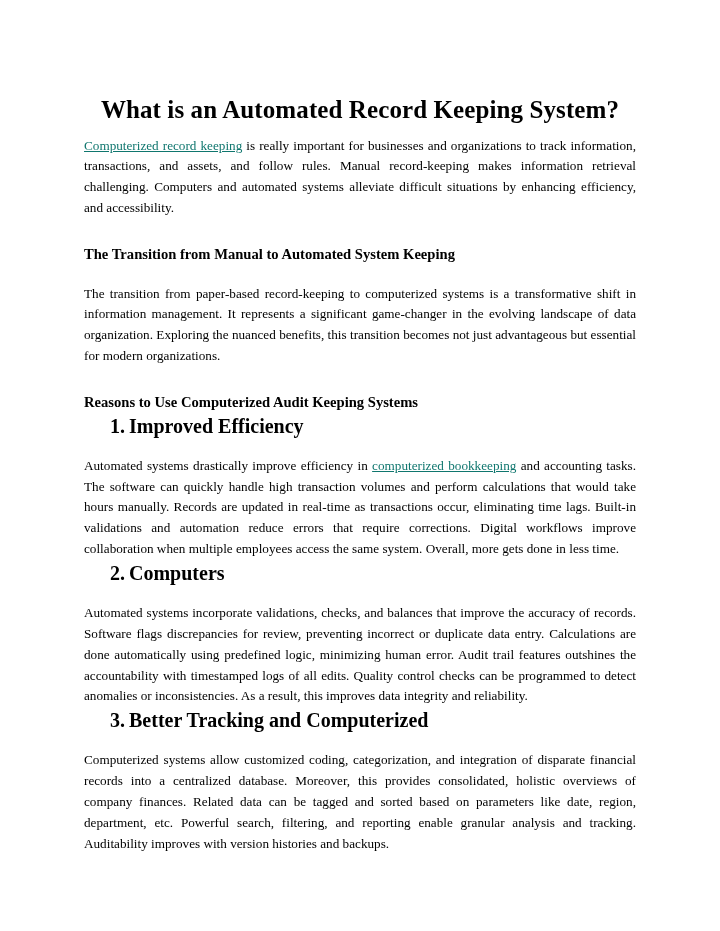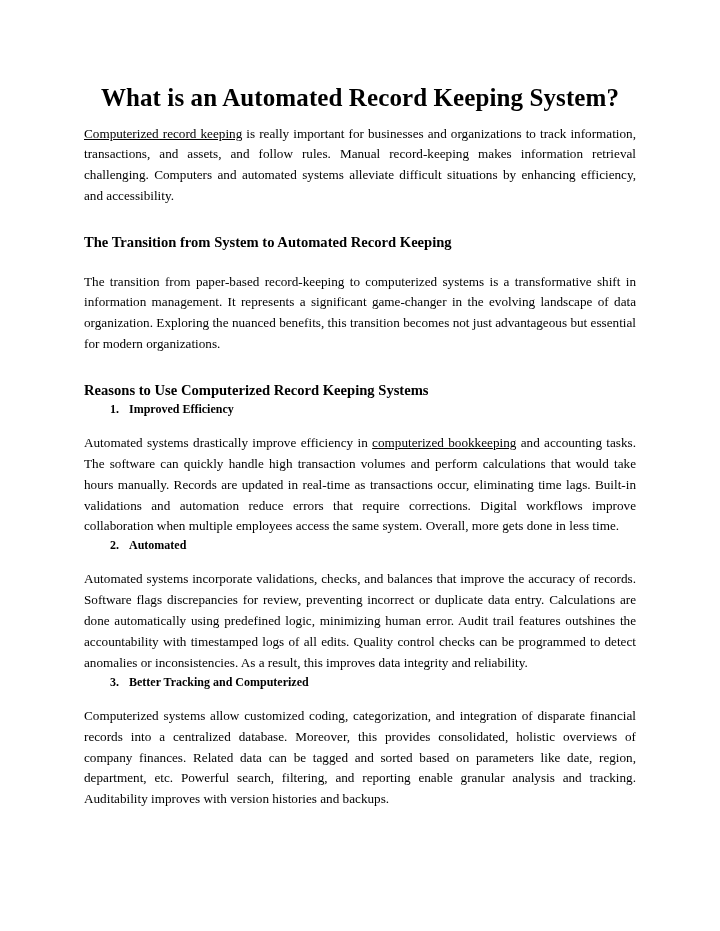--- a/index.html
+++ b/index.html
@@ -20,21 +20,21 @@
     left: 0;
     top: 0;
     width: 720px;
     height: 931px;
     background: #ffffff;
     overflow: hidden;
   }
   .content {
     position: absolute;
     left: 84px;
-    top: 82px;
+    top: 94px;
     width: 552px;
   }
   .doc-title {
     font-size: 25px;
     font-weight: bold;
     line-height: 1.30;
     text-align: center;
     margin: 0 0 9px 0;
     letter-spacing: 0.1px;
     padding: 0 12px;
@@ -54,61 +54,61 @@
     text-align: left;
     margin: 0;
   }
   .gap-before-heading {
     margin-top: 26px;
   }
   .gap-after-heading {
     margin-top: 19px;
   }
   .list-item-heading {
-    font-size: 12px;
+    font-size: 20px;
     font-weight: bold;
     line-height: 1.35;
     margin: 0 0 1px 26px;
     text-indent: 0;
   }
   .list-item-heading .num {
     display: inline-block;
     min-width: 19px;
   }
   .para-after-item {
     margin-top: 16px;
   }
   a.doclink {
-    color: #000000;
+    color: #0f766e;
     text-decoration: underline;
     text-underline-offset: 1px;
   }
 </style>
 </head>
 <body>
 
 <div class="page">
   <div class="content">
 
     <h1 class="doc-title">
       <span>What is an Automated Record Keeping</span>
       <span>System?</span>
     </h1>
 
     <p class="body-para"><a class="doclink" href="#">Computerized record keeping</a><span> is really important for businesses and organizations to track information, transactions, and assets, and follow rules. Manual record-keeping makes information retrieval challenging. Computers and automated systems alleviate difficult situations by enhancing efficiency, and accessibility.</span></p>
 
-    <h2 class="section-heading gap-before-heading">The Transition from System to Automated Record Keeping</h2>
+    <h2 class="section-heading gap-before-heading">The Transition from Manual to Automated System Keeping</h2>
     <p class="body-para gap-after-heading">The transition from paper-based record-keeping to computerized systems is a transformative shift in information management. It represents a significant game-changer in the evolving landscape of data organization. Exploring the nuanced benefits, this transition becomes not just advantageous but essential for modern organizations.</p>
 
-    <h2 class="section-heading gap-before-heading">Reasons to Use Computerized Record Keeping Systems</h2>
+    <h2 class="section-heading gap-before-heading">Reasons to Use Computerized Audit Keeping Systems</h2>
 
     <h3 class="list-item-heading"><span class="num">1.</span><span>Improved Efficiency</span></h3>
     <p class="body-para para-after-item"><span>Automated systems drastically improve efficiency in </span><a class="doclink" href="#">computerized bookkeeping</a><span> and accounting tasks. The software can quickly handle high transaction volumes and perform calculations that would take hours manually. Records are updated in real-time as transactions occur, eliminating time lags. Built-in validations and automation reduce errors that require corrections. Digital workflows improve collaboration when multiple employees access the same system. Overall, more gets done in less time.</span></p>
 
-    <h3 class="list-item-heading"><span class="num">2.</span><span>Automated</span></h3>
+    <h3 class="list-item-heading"><span class="num">2.</span><span>Computers</span></h3>
     <p class="body-para para-after-item">Automated systems incorporate validations, checks, and balances that improve the accuracy of records. Software flags discrepancies for review, preventing incorrect or duplicate data entry. Calculations are done automatically using predefined logic, minimizing human error. Audit trail features outshines the accountability with timestamped logs of all edits. Quality control checks can be programmed to detect anomalies or inconsistencies. As a result, this improves data integrity and reliability.</p>
 
     <h3 class="list-item-heading"><span class="num">3.</span><span>Better Tracking and Computerized</span></h3>
     <p class="body-para para-after-item">Computerized systems allow customized coding, categorization, and integration of disparate financial records into a centralized database. Moreover, this provides consolidated, holistic overviews of company finances. Related data can be tagged and sorted based on parameters like date, region, department, etc. Powerful search, filtering, and reporting enable granular analysis and tracking. Auditability improves with version histories and backups.</p>
 
 
   </div>
 </div>
 
 </body></html>

